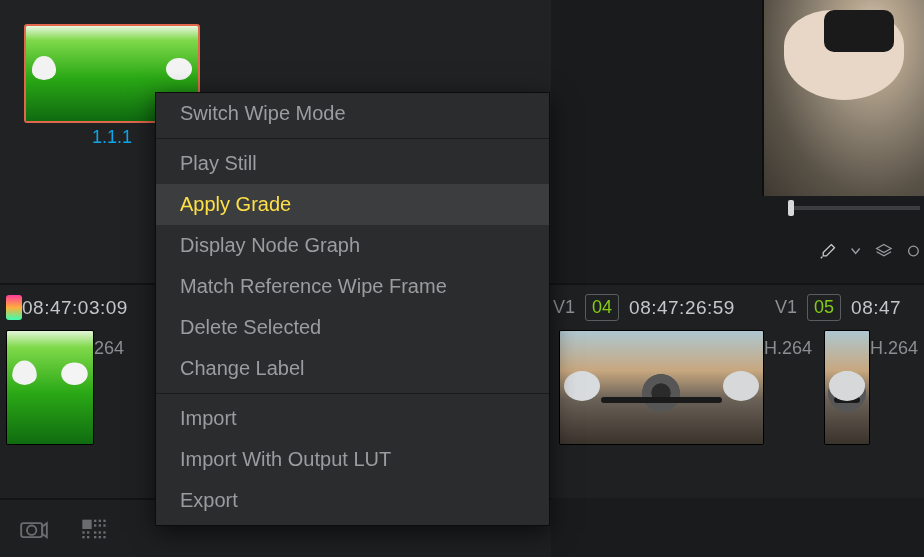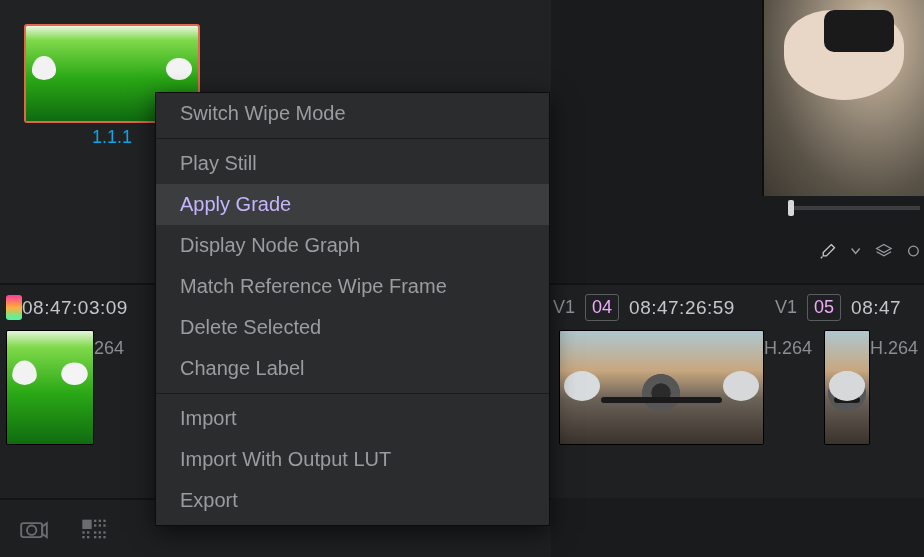--- a/index.html
+++ b/index.html
@@ -19,21 +19,21 @@
   
   .left-toolbar { position:absolute; left:0; top:498px; width:551px; height:59px; background:#1e1f21; border-top:2px solid #141416; display:flex; align-items:center; gap:32px; padding-left:20px; }
   .tool-icon { width:28px; height:24px; fill:#6a6d6f; }
 
   
   .filmstrip { position:absolute; left:0; top:283px; height:215px; right:0; background:#1f2022; border-top:2px solid #141416; }
   .tc-row { position:absolute; left:0; top:0; right:0; height:45px; display:flex; align-items:center; }
   .tc-left { display:flex; align-items:center; padding-left:6px; }
   .rainbow-sq { width:16px; height:25px; border-radius:3px; background: linear-gradient(#ff3b9a, #ffaf3b, #3bffae); }
   .tc-text { font-size:19px; color:#c4c7c9; letter-spacing:.5px; }
-  .tc-num { border:1px solid #5a5d5f; border-radius:3px; padding:2px 6px; font-size:18px; color:#f0abfc; }
+  .tc-num { border:1px solid #5a5d5f; border-radius:3px; padding:2px 6px; font-size:18px; color:#84cc16; }
   .v-label { font-size:18px; color:#8d9092; }
   .clips { position:absolute; left:0; top:45px; right:0; bottom:0; display:flex; gap:12px; padding:0 6px; }
   .clip { display:flex; }
   .clip-thumb { width:205px; height:115px; border:1px solid #000; border-radius:2px; background:#333; overflow:hidden; position:relative; }
   .clip-thumb.green .green-thumb { transform:scale(1.02); }
   .clip-codec { font-size:18px; color:#8b8e90; margin-top:8px; }
 
   
   .moto-thumb { width:100%; height:100%; background: linear-gradient(#aec7d0 0%, #c7a77f 35%, #6b6258 60%, #3a332c 100%); position:relative; }
   .moto-thumb::before { content:""; position:absolute; left:4px; top:40px; width:36px; height:30px; background:#d9dcde; border-radius:50%; }
@@ -48,21 +48,21 @@
   .watch { position:absolute; right:30px; top:10px; width:70px; height:42px; background:#1a1a1a; border-radius:10px; }
   .scrub { position:absolute; left:788px; top:206px; width:132px; height:4px; background:#3c3f41; }
   .scrub-handle { position:absolute; left:788px; top:200px; width:6px; height:16px; background:#d6d8da; border-radius:2px; }
 
   .viewer-tools { position:absolute; left:820px; top:236px; right:4px; height:30px; display:flex; gap:14px; align-items:center; }
   .vt-icon { fill:#9a9d9f; }
 
   
   .ctx { position:absolute; left:155px; top:92px; width:395px; background:#2b2c2e; border:1px solid #0c0c0d; box-shadow:0 6px 24px rgba(0,0,0,.6); z-index:50; padding-bottom:4px; }
   .ctx-item { padding:5px 24px; font-size:20px; color:#9a9d9f; cursor:default; line-height:1.55; }
-  .ctx-item.hover { background:#3b3d3f; color:#c4b5fd; }
+  .ctx-item.hover { background:#3b3d3f; color:#fde047; }
   .ctx-sep { height:1px; background:#1a1b1c; margin:4px 0; }
 
 </style>
 </head>
 <body>
 
 <div class="root">
 
   <div class="left-panel">
     <div class="gallery-still">

